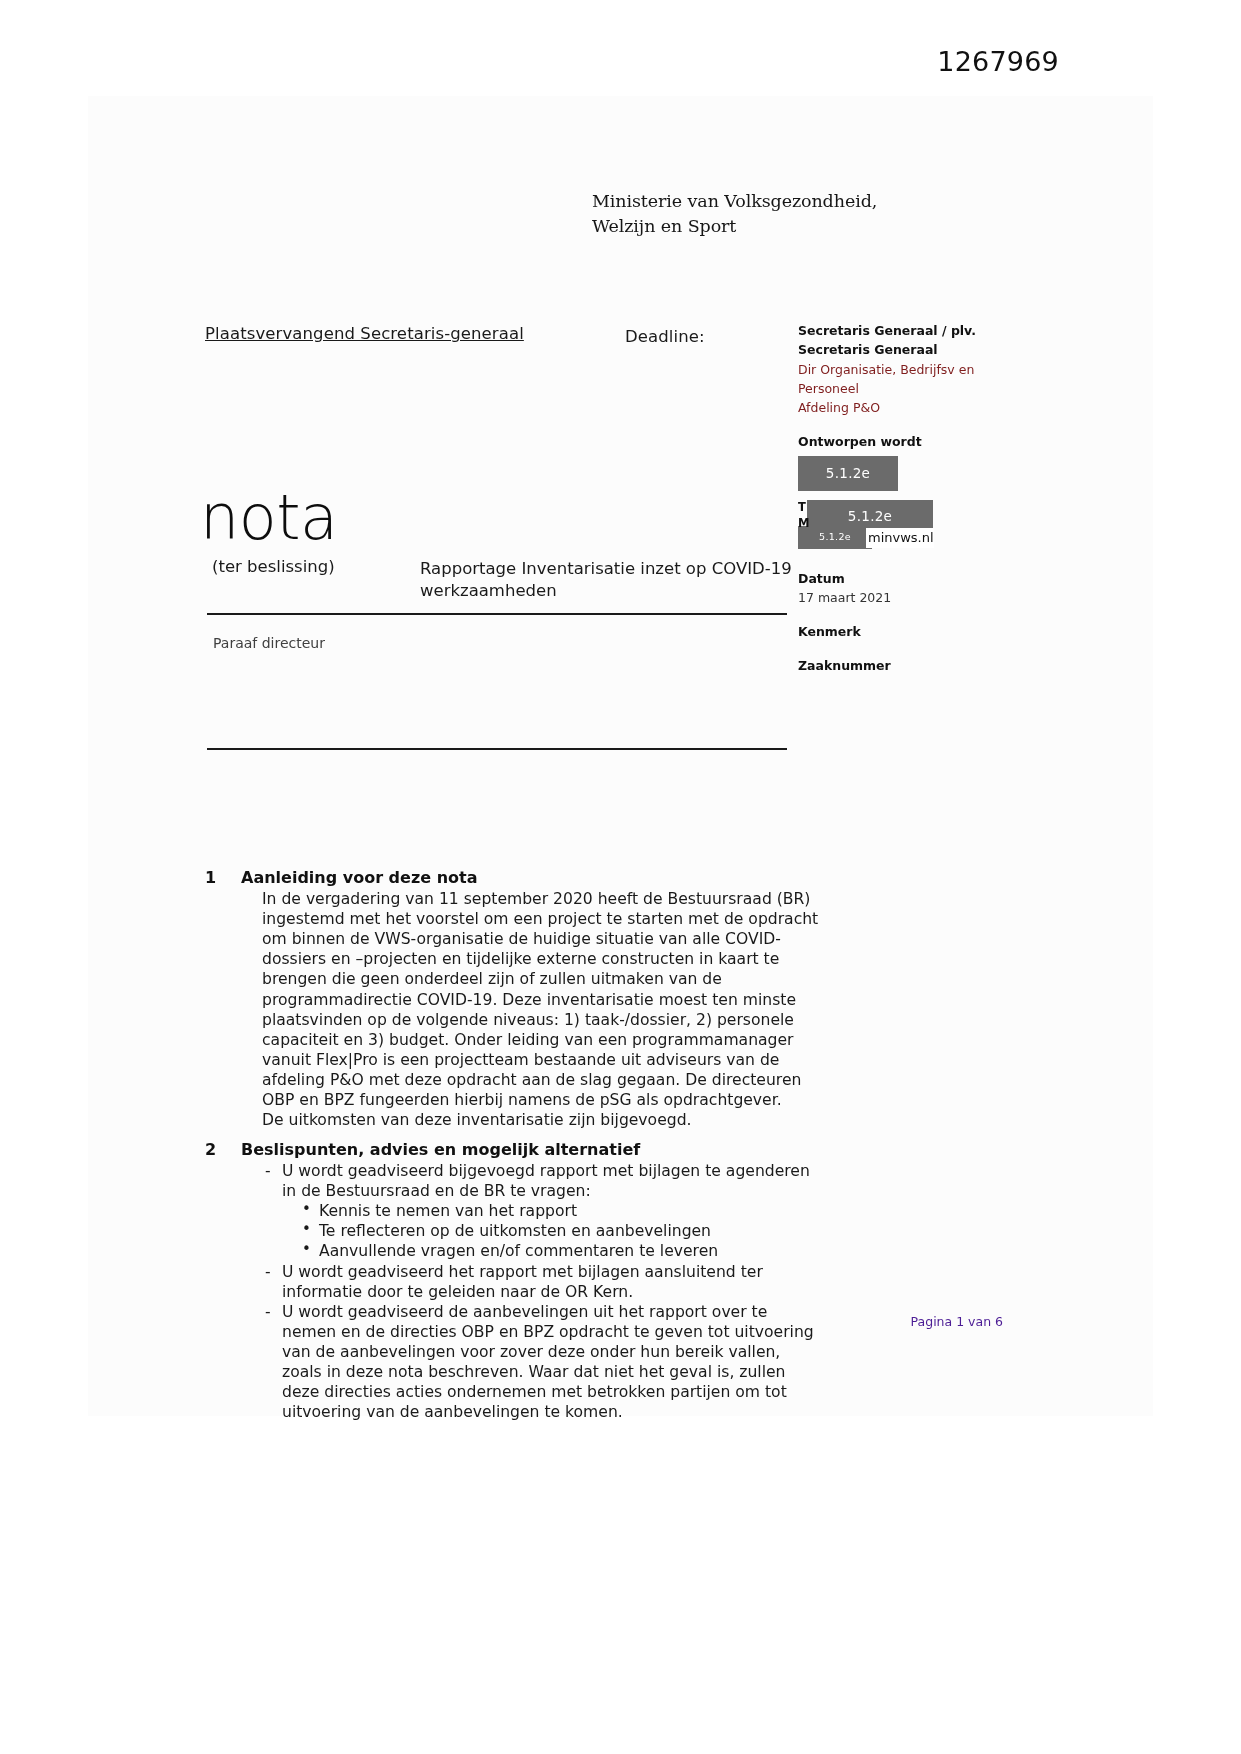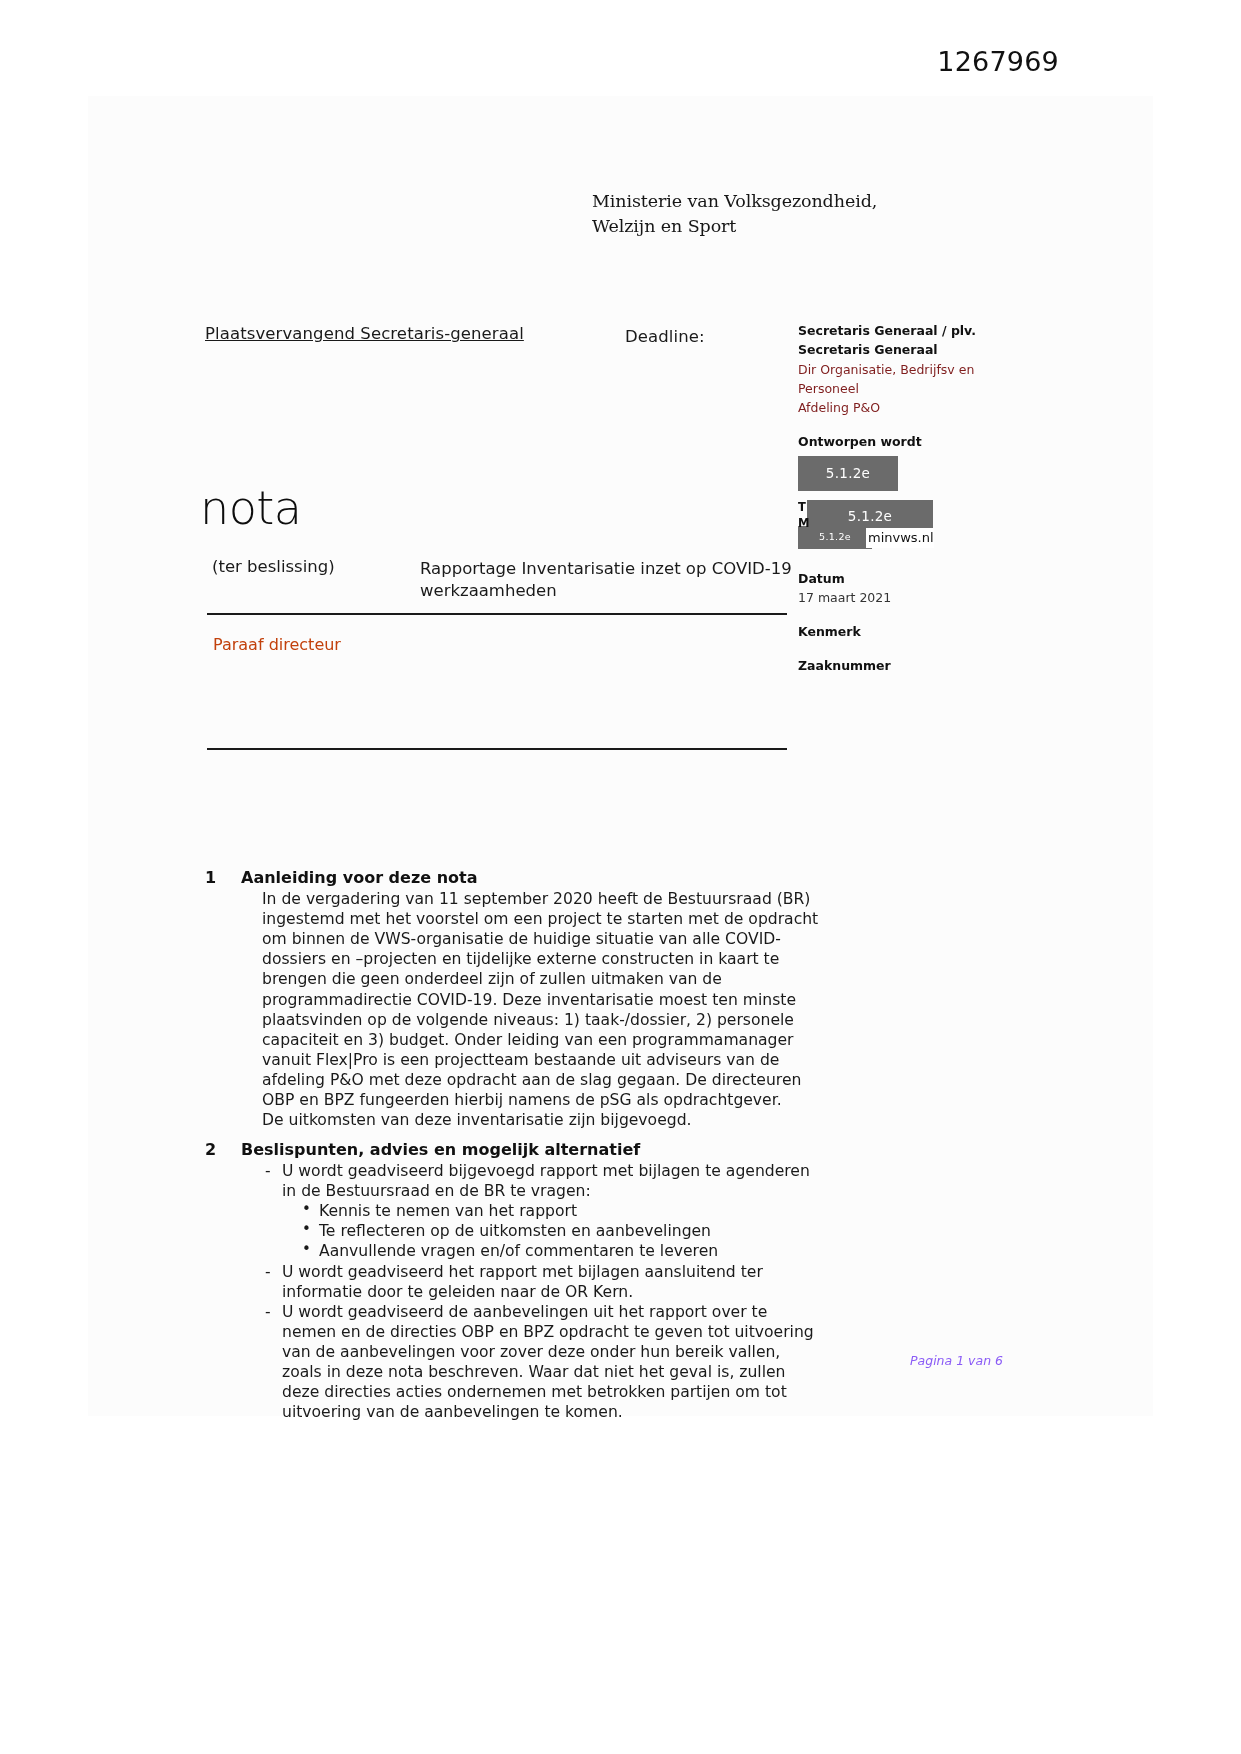--- a/index.html
+++ b/index.html
@@ -150,21 +150,21 @@
   .sb-value {
     color: #333;
     font-size: 12.5px;
   }
 
   
   .nota-title {
     position: absolute;
     left: 200px;
     top: 481px;
-    font-size: 46px;
+    font-size: 62px;
     font-weight: 300;
     letter-spacing: -0.5px;
     color: #0d0d0d;
     font-family: "DejaVu Sans", sans-serif;
   }
   .ter-beslissing {
     position: absolute;
     left: 212px;
     top: 557px;
     font-size: 16.5px;
@@ -183,22 +183,22 @@
     position: absolute;
     background: #1a1a1a;
     height: 2px;
   }
   .rule-1 { left: 207px; top: 613px; width: 580px; }
   .rule-2 { left: 207px; top: 748px; width: 580px; }
   .paraaf {
     position: absolute;
     left: 213px;
     top: 635px;
-    font-size: 16px;
-    color: #c2410c;
+    font-size: 14px;
+    color: #404040;
   }
 
   
   .section {
     position: absolute;
     left: 205px;
     width: 620px;
   }
   .sec-head {
     display: flex;
@@ -247,24 +247,23 @@
   ul.bullet > li::before {
     content: "\2022";
     position: absolute;
     left: 20px;
     top: -1px;
     font-size: 15px;
   }
   .footer {
     position: absolute;
     right: 238px;
-    top: 1353px;
-    font-size: 12.5px;
-    color: #8b5cf6;
-    font-style: italic;
+    top: 1314px;
+    font-size: 12.5px;
+    color: #4c1d95;
   }
 </style>
 </head>
 <body>
 
 <div class="page">
 
   <div class="scan-shade-left"></div>
   <div class="scan-shade-body"></div>
 

